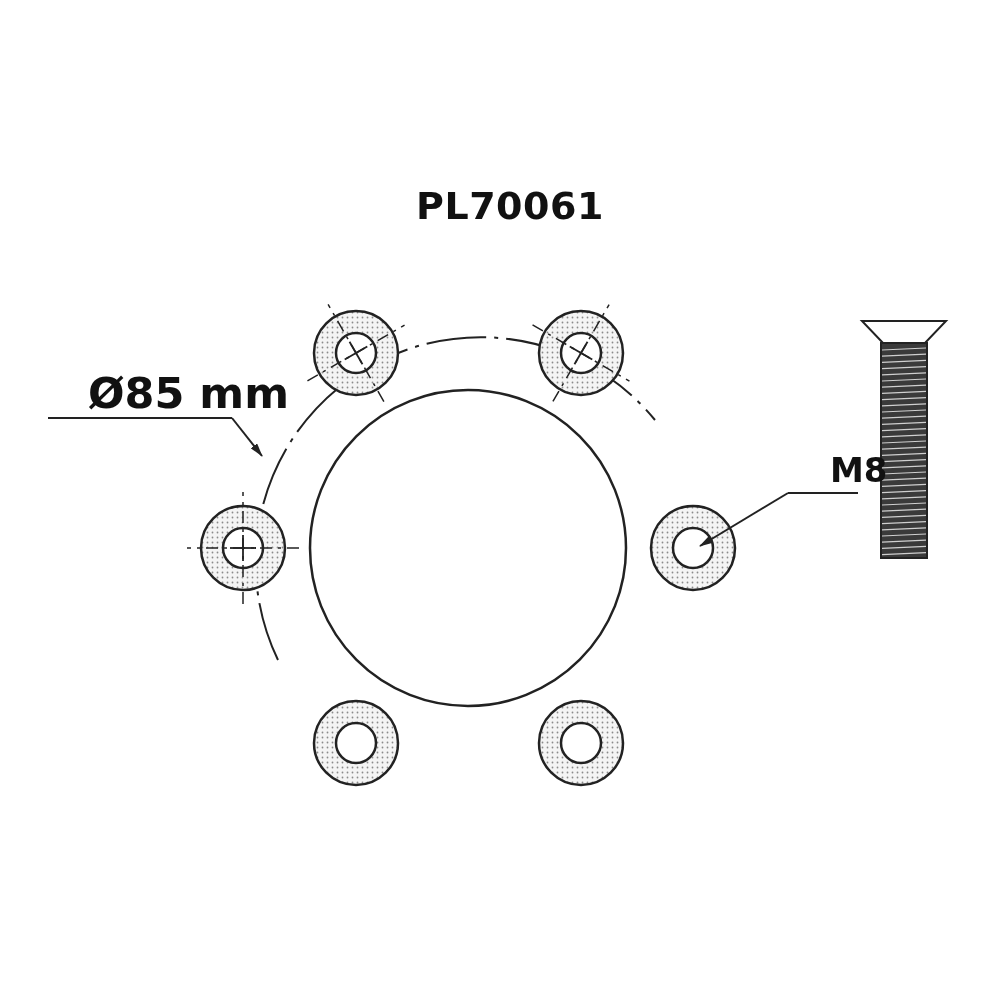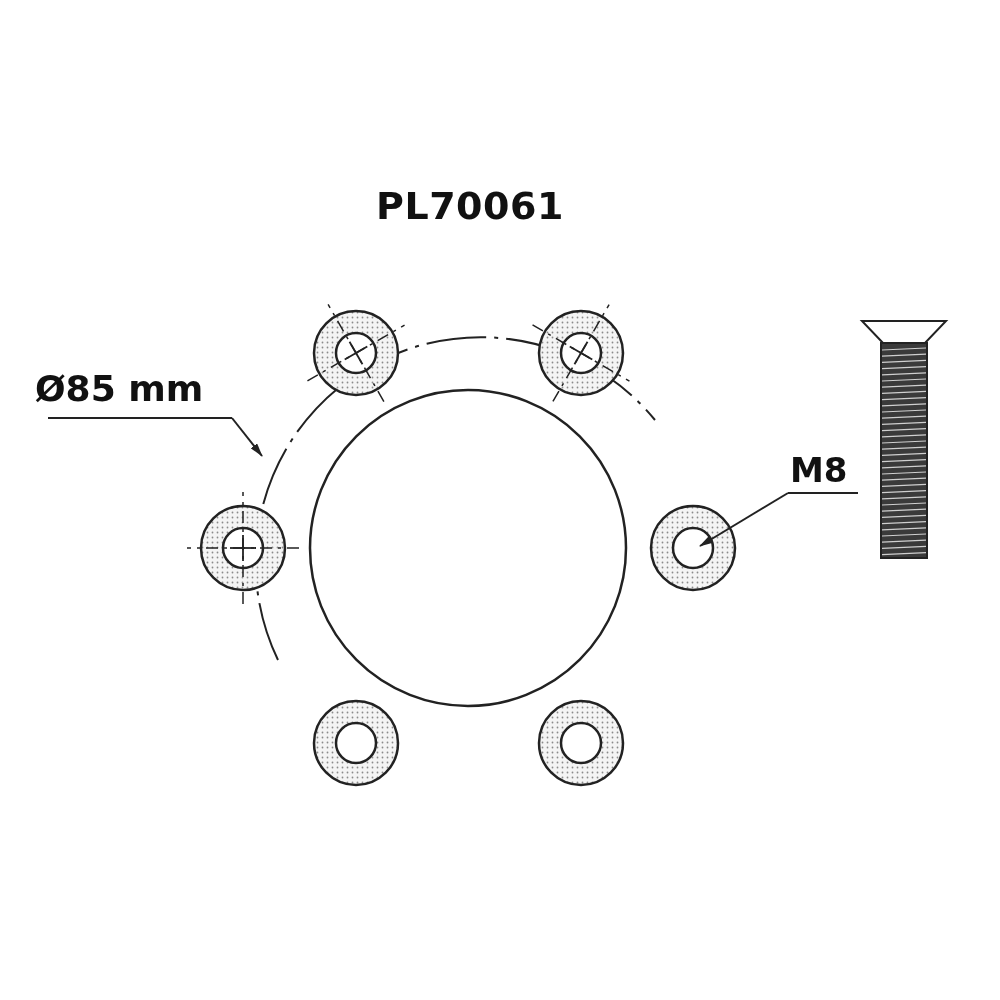--- a/index.html
+++ b/index.html
@@ -1,20 +1,20 @@
 <!DOCTYPE html>
 <html><head>
 <meta charset="utf-8">
 <style>
   html,body{margin:0;padding:0;background:#ffffff;}
   body{width:1000px;height:1000px;position:relative;overflow:hidden;font-family:"DejaVu Sans",sans-serif;}
   #drawing{position:absolute;left:0;top:0;}
-  .lbl{position:absolute;font-family:"DejaVu Sans",sans-serif;font-weight:bold;color:#111;white-space:nowrap;}
+  .lbl{position:absolute;font-family:"DejaVu Sans",sans-serif;font-weight:bold;color:#111;white-space:nowrap;padding-left:40px;}
   #title{left:0;width:940px;text-align:center;top:184px;font-size:38px;letter-spacing:0.5px;}
-  #dim{left:35px;top:368px;font-size:36px;}
+  #dim{left:48px;top:368px;font-size:43px;}
   #thread{left:790px;top:450px;font-size:34px;}
 </style>
 </head>
 <body>
 
 <svg id="drawing" width="1000" height="1000" viewBox="0 0 1000 1000">
   <defs>
     <pattern id="dots" width="5" height="5" patternUnits="userSpaceOnUse">
       <rect width="5" height="5" fill="#f4f4f4"></rect>
       <circle cx="2.5" cy="2.5" r="0.9" fill="#8a8a8a"></circle>

